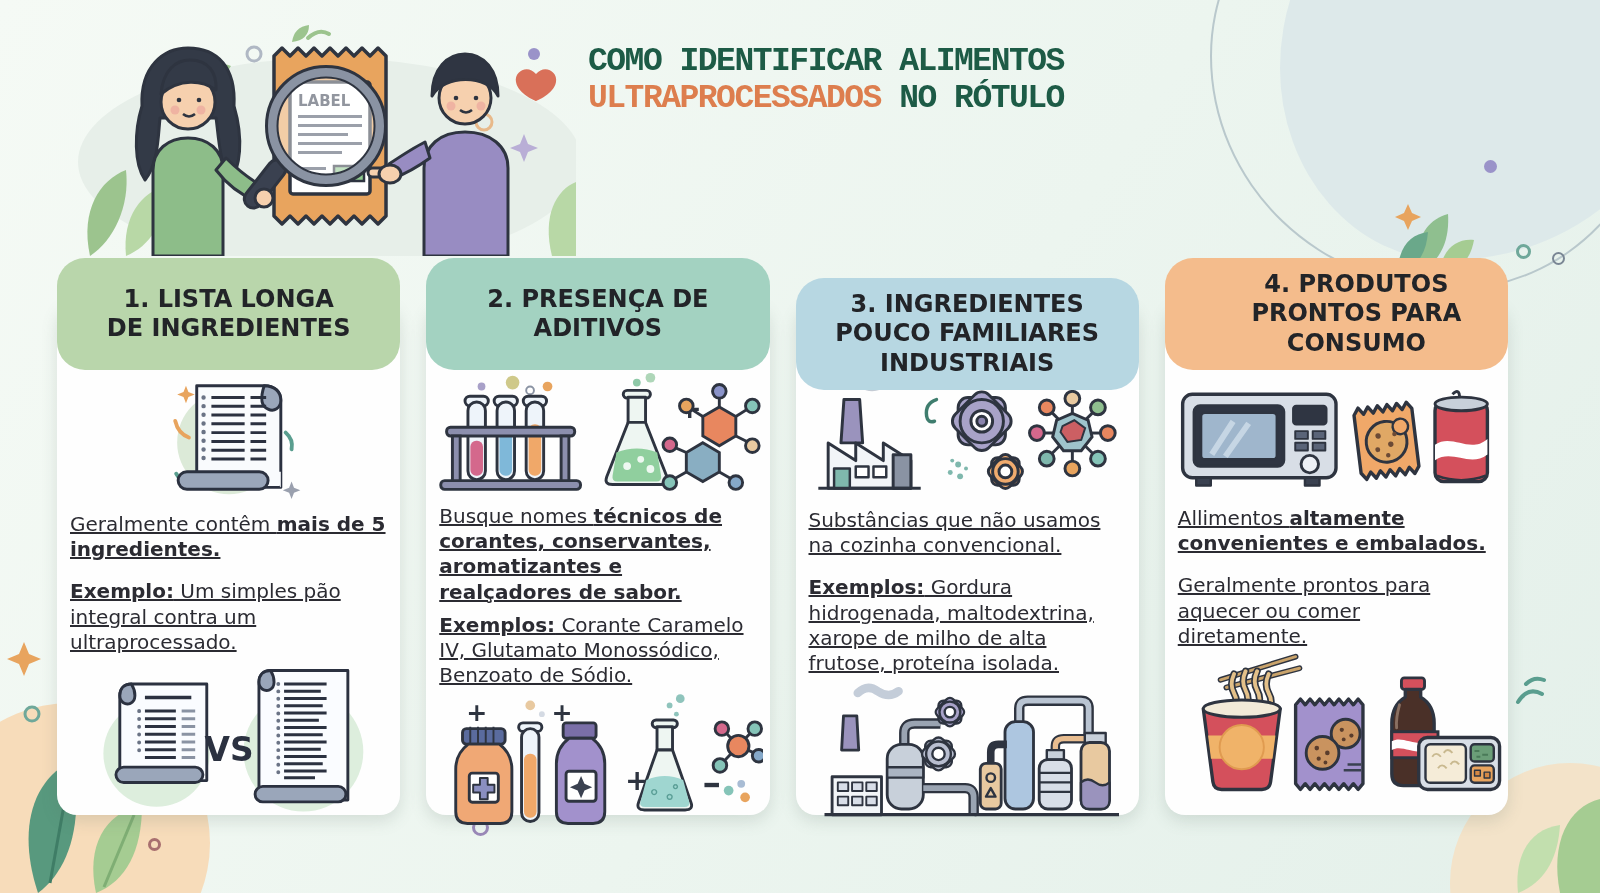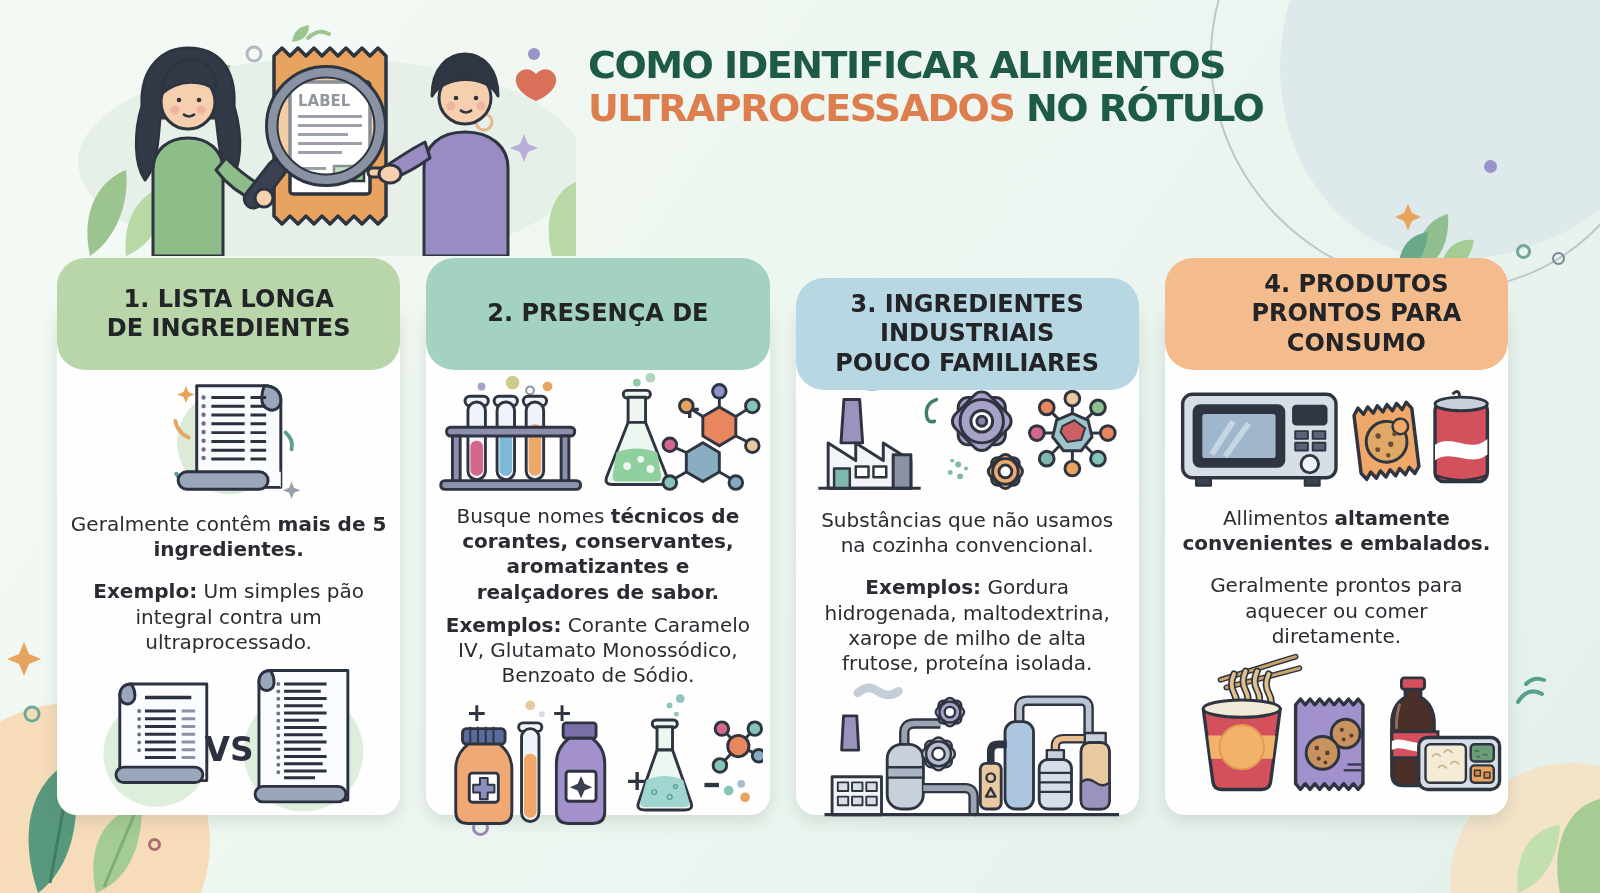--- a/index.html
+++ b/index.html
@@ -19,21 +19,21 @@
   .ring { border-radius:50%; }
   .r-purple { left:472px; bottom:57px; width:17px; height:17px; border:3.5px solid #9a88b8; }
   .r-teal-right { left:1516px; top:244px; width:15px; height:15px; border:3px solid #6fa89a; }
   .r-dark-br { left:1476px; bottom:108px; width:19px; height:19px; border:3.5px solid #3f4a56; }
   .r-thin { left:1552px; top:252px; width:13px; height:13px; border:2.5px solid #7a8694; }
   .dot-purple { left:1484px; top:160px; width:13px; height:13px; background:#9a93c9; border-radius:50%; }
   .dot-maroon { left:148px; bottom:42px; width:13px; height:13px; border:3px solid #a86f6f; border-radius:50%; }
   
   .hero { position:absolute; left:68px; top:10px; }
   
-  .title { position:absolute; left:588px; top:44px; line-height:1.12; letter-spacing:-1.5px; font-weight:800; font-size:38px; }
+  .title { position:absolute; left:588px; top:44px; line-height:1.12; letter-spacing:-1.5px; font-weight:800; font-size:33px;font-family:Liberation Mono, monospace; }
   .title .ln { display:block; color:var(--title-green,#1d5b46); }
   .title .hl { color:var(--title-orange,#dd7e4e); }
   
   .cards { position:absolute; left:57px; top:258px; width:1451px; height:557px; display:flex; gap:26px; }
   .card { position:relative; flex:1; }
   .card-body {
     position:absolute; left:0; right:0; top:44px; bottom:0;
     background:#fefefe; border-radius:20px;
     box-shadow:0 6px 16px rgba(90,110,100,.18);
     display:flex; flex-direction:column; align-items:center;
@@ -46,21 +46,21 @@
     font-size:24px; font-weight:700; line-height:1.22; color:#222428;
   }
   .pill .tl { display:block; }
   .pc1 { background:var(--card1-header,#b9d6ab);align-items:center; }
   .pc2 { background:var(--card2-header,#a3d2c1); }
   .pc3 { background:var(--card3-header,#b7d7e2);margin-top:20px; }
   .pc4 { background:var(--card4-header,#f4bc8c);padding-left:40px; }
   .art { display:flex; justify-content:center; align-items:center; }
   .art-top { height:136px; }
   .art-bottom { margin-top:auto; margin-bottom:8px; }
-  .card p { text-align:center; font-size:20px; line-height:1.26; }
+  .card p { text-align:left; font-size:20px; line-height:1.26;text-decoration:underline; }
   .p1 { margin-top:8px; }
   .p2 { margin-top:17px; }
   .card-c2 .p1 { margin-top:4px; }
   .card-c2 .p2 { margin-top:8px; }
   strong { font-weight:700; }
   svg { display:block; }
   text { font-family:"DejaVu Sans","Liberation Sans",sans-serif; }
 </style>
 </head>
 <body>
@@ -336,20 +336,21 @@
               <circle cx="296" cy="80" r="7" fill="#85c4b8"></circle>
           </g>
           <circle cx="305" cy="106" r="5" fill="#85c4b8"></circle>
             <circle cx="318" cy="99" r="4" fill="#a8bcd4"></circle>
             <circle cx="322" cy="113" r="5" fill="#e8a45e"></circle>
         </svg>
       </div>
     </div>
     <div class="pill pc2">
       <span class="tl">2. PRESENÇA DE</span>
+      <span class="tl">ADITIVOS</span>
     </div>
   </section>
 
   <section class="card card-c3">
     <div class="card-body">
       <div class="art art-top">
         <svg width="330" height="128" viewBox="0 0 330 130">
           <path d="M32,14 q14,-10 26,-2 q12,8 24,-2" stroke="#c4cbd4" stroke-width="8" fill="none" stroke-linecap="round"></path>
           <g stroke="#2e3440" stroke-width="3" stroke-linejoin="round">
             <path d="M40,28 h16 l3,44 h-22Z" fill="#9a93bd"></path>
@@ -456,22 +457,22 @@
             <rect x="294" y="60" width="22" height="11" fill="#c8d0da" stroke-width="2.5"></rect>
             <rect x="290" y="70" width="30" height="70" rx="9" fill="#e8c9a0"></rect>
             <path d="M290,112 q7,-6 15,0 q8,6 15,0 V131 q0,9 -9,9 h-12 q-9,0 -9,-9Z" fill="#9a93bd" stroke-width="2.5"></path>
           </g>
           <line x1="178" y1="146" x2="330" y2="146" stroke="#2e3440" stroke-width="3.5"></line>
         </svg>
       </div>
     </div>
     <div class="pill pc3">
       <span class="tl">3. INGREDIENTES</span>
+      <span class="tl">POUCO FAMILIARES</span>
       <span class="tl">INDUSTRIAIS</span>
-      <span class="tl">POUCO FAMILIARES</span>
     </div>
   </section>
 
   <section class="card card-c4">
     <div class="card-body">
       <div class="art art-top">
         <svg width="330" height="126" viewBox="0 0 340 128">
           <g stroke="#2e3440" stroke-width="3.5" stroke-linejoin="round">
             <rect x="12" y="22" width="158" height="86" rx="10" fill="#d8dee6"></rect>
             <rect x="24" y="34" width="92" height="62" rx="6" fill="#2f3542"></rect>

